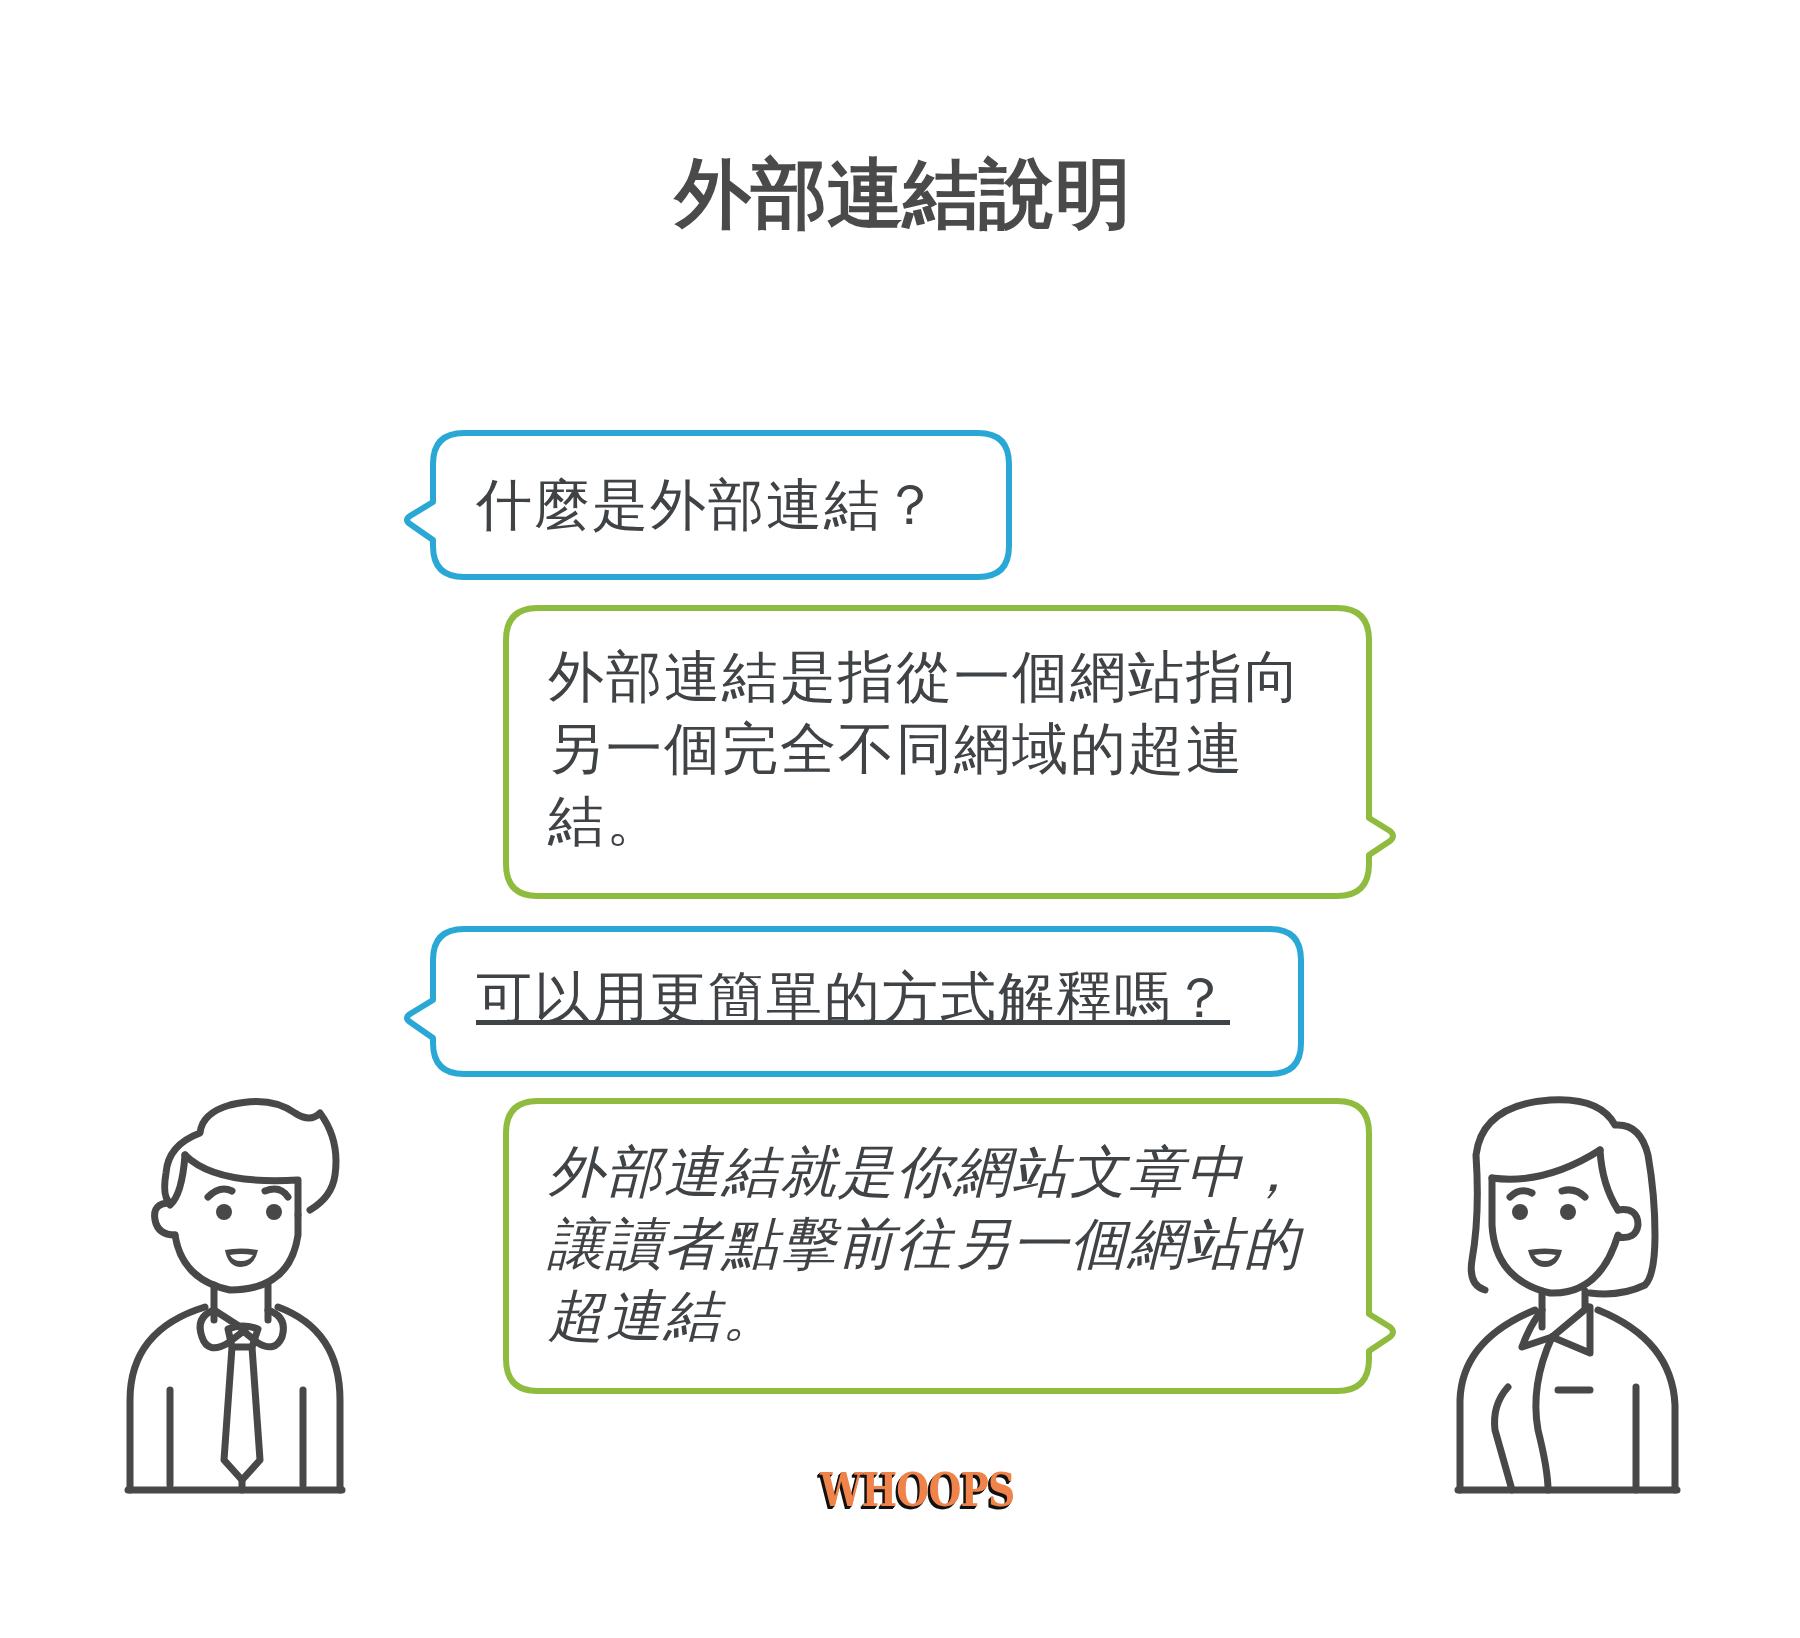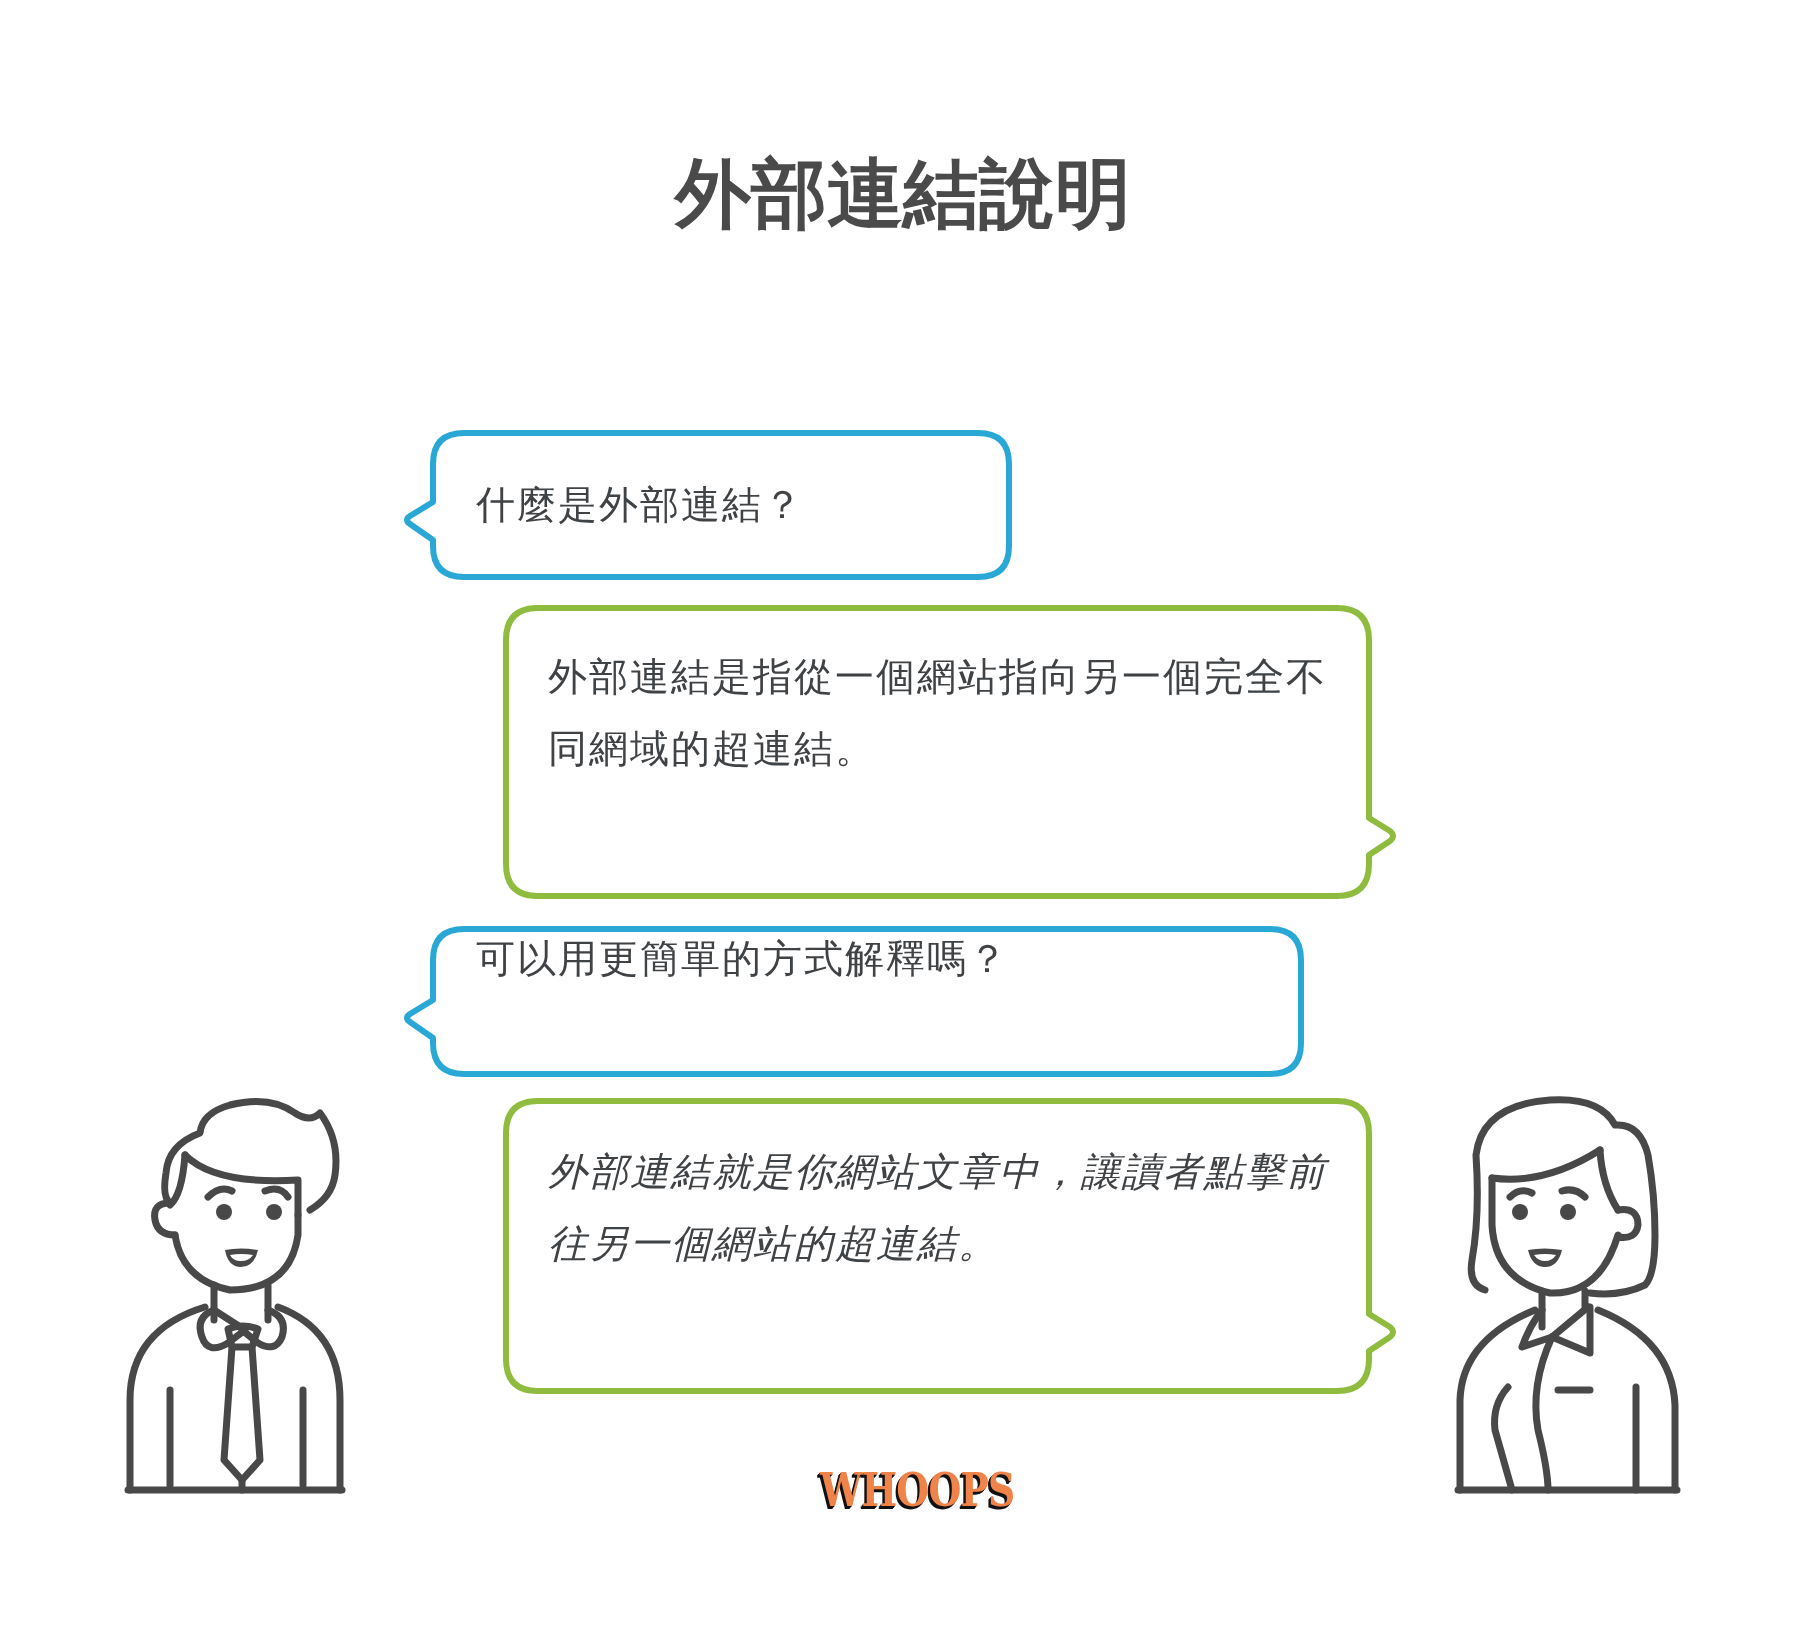--- a/index.html
+++ b/index.html
@@ -1,25 +1,25 @@
 <!DOCTYPE html>
 <html><head>
 <meta charset="utf-8">
 <style>
   html, body { margin:0; padding:0; background:#ffffff; }
   body { width:1800px; height:1638px; position:relative; overflow:hidden;
          font-family:"DejaVu Sans","Liberation Sans",sans-serif; }
   .title { position:absolute; left:0; width:1806px; top:146px; text-align:center;
            font-size:76px; font-weight:bold; color:#4a4a4a; letter-spacing:0px; line-height:96px; }
   svg.layer { position:absolute; left:0; top:0; width:1800px; height:1638px; }
-  .bubble-text { position:absolute; color:#404346; font-size:39px; line-height:72px;
+  .bubble-text { position:absolute; color:#404346; font-size:56px; line-height:72px;
                  letter-spacing:2px; white-space:pre-wrap; }
   .q1 { left:476px; top:469px; width:520px; }
   .a1 { left:548px; top:641px; width:800px;font-family:Liberation Serif, serif; }
-  .q2 { left:476px; top:923px; width:820px; }
+  .q2 { left:476px; top:962px; width:820px;text-decoration:underline; }
   .a2 { left:548px; top:1136px; width:800px;font-style:italic; }
   .char { position:absolute; }
   .logo { position:absolute; left:820px; top:1462px; width:172px; height:56px; }
   .logo-text { position:absolute; left:0; top:0; font-family:"DejaVu Serif","Liberation Serif",serif;
                font-weight:bold; font-size:46px; letter-spacing:-1px; line-height:56px;
                color:#f0834a; text-shadow:-3px 3px 0 #111, -2px 2px 0 #111, -1px 1px 0 #111;
                transform:scaleX(0.82); transform-origin:left top; white-space:nowrap; }
 </style>
 </head>
 <body>

